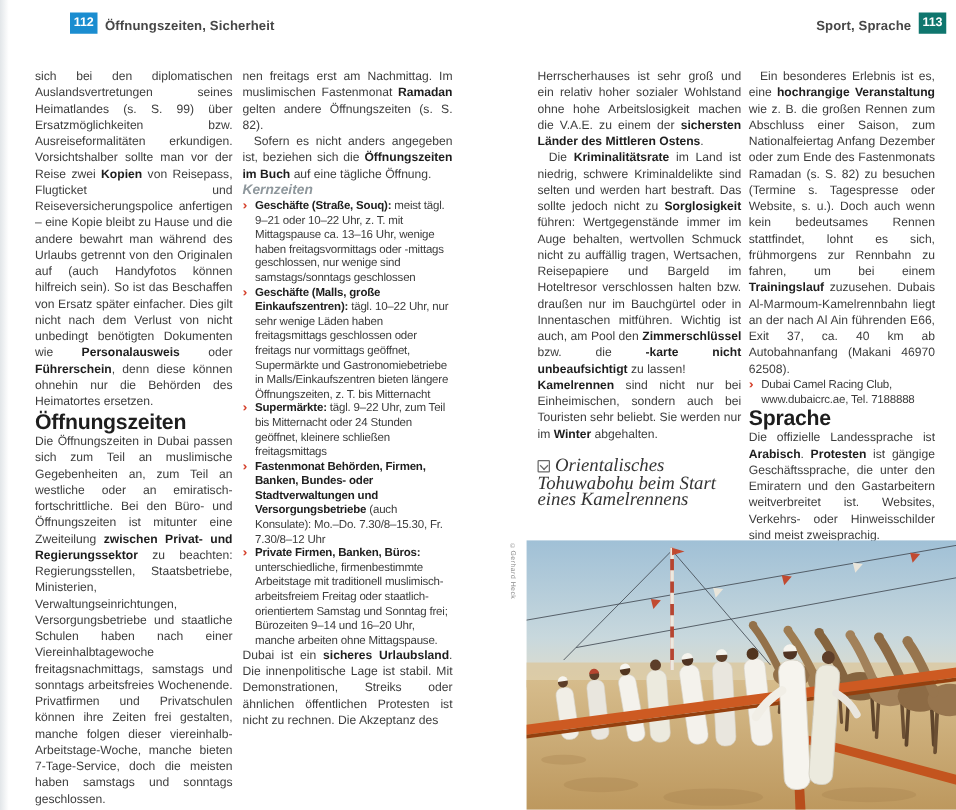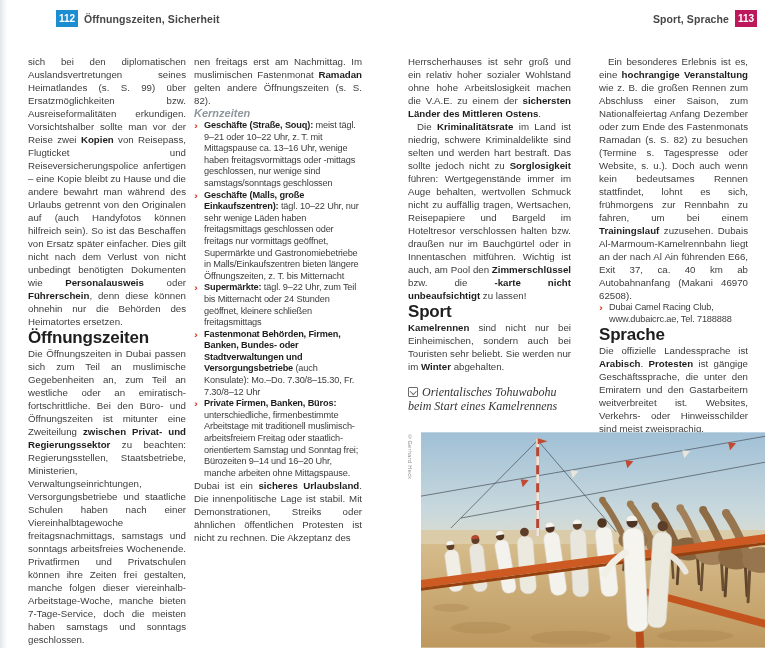--- a/index.html
+++ b/index.html
@@ -7,47 +7,47 @@
     width:765px;height:648px;position:relative;overflow:hidden;
     background:#ffffff;
     font-family:"Liberation Sans",sans-serif;
     color:#3c3c3c;
   }
   body::before{ 
     content:'';position:absolute;left:0;top:0;width:7px;height:100%;
     background:linear-gradient(90deg,#e2e6e9,#ffffff);z-index:5;
   }
   
-  .hdr{position:absolute;top:10px;height:17px;display:flex;align-items:center;z-index:6;padding-left:48px;}
+  .hdr{position:absolute;top:10px;height:17px;display:flex;align-items:flex-end;z-index:6;padding-left:48px;}
   #hdr-left{left:8px;}
   #hdr-right{right:8px;}
   .pgbox{
     width:22px;height:17px;display:flex;align-items:center;justify-content:center;
     color:#fff;font-size:10px;font-weight:bold;
   }
   .hdr-title{font-size:10.5px;font-weight:bold;color:#474747;margin:0 6px;letter-spacing:.1px;}
   
   .col{position:absolute;top:55px;font-size:9.7px;line-height:13px;text-align:justify;
        hyphens:auto;-webkit-hyphens:auto;}
   #col1{left:28px;width:158px;}
   #col2{left:194px;width:168px;}
-  #col3{left:408px;width:163px;}
+  #col3{left:430px;width:163px;}
   #col4{left:599px;width:149px;}
   .col p{margin:0;}
   .col p.ind{text-indent:9px;}
   .col b{color:#1e1e1e;margin-top:48px;}
   .h1{font-size:17px;line-height:19px;font-weight:bold;color:#1e1e1e;
       margin:16px 0 9px 0;letter-spacing:-.2px;text-align:left;}
   .h2{font-size:11px;line-height:13px;font-weight:bold;color:#8e979c;
       margin:11px 0 7px 0;text-align:left;font-style:italic;}
   .bullet{position:relative;padding-left:10px;font-size:9.2px;line-height:11.6px;
           letter-spacing:-.15px;text-align:left;}
   .arrow{position:absolute;left:0;top:0;color:#d5402b;font-weight:bold;font-size:9.5px;
          transform:scaleX(1.25);transform-origin:left;}
-  .caption{font-family:"Liberation Serif",serif;font-style:italic;font-size:12px;
+  .caption{font-family:"Liberation Serif",serif;font-style:italic;font-size:15px;
            line-height:13.5px;margin-top:13px !important;text-align:left;color:#343434;}
   .cap-ico{display:inline-block;width:8px;height:8px;border:1px solid #6a6a6a;
            border-radius:1px;position:relative;margin-right:4px;vertical-align:-1px;}
   .cap-ico::after{content:'';position:absolute;left:1.5px;top:0.5px;width:3.5px;height:3.5px;
            border-right:1.2px solid #6a6a6a;border-bottom:1.2px solid #6a6a6a;
            transform:rotate(45deg);}
   
   #photo{position:absolute;left:421px;top:432px;width:344px;height:216px;overflow:hidden;}
   #photo svg{display:block;}
   #credit{position:absolute;left:407px;top:434px;writing-mode:vertical-rl;
@@ -56,43 +56,43 @@
 </head>
 <body>
 
 <div class="hdr" id="hdr-left">
   <span class="pgbox" style="background:#1b8dd0" title="112">112</span>
   <span class="hdr-title">Öffnungszeiten, Sicherheit</span>
 </div>
 
 <div class="hdr" id="hdr-right">
   <span class="hdr-title">Sport, Sprache</span>
-  <span class="pgbox" style="background:#be185d">113</span>
+  <span class="pgbox" style="background:#0f766e">113</span>
 </div>
 
 <div class="col" id="col1">
     <p class=""><span>sich bei den diplomatischen Auslandsvertretungen seines Heimatlandes (s. S. 99) über Ersatzmöglichkeiten bzw. Ausreiseformalitäten erkundigen. Vorsichtshalber sollte man vor der Reise zwei </span><b>Kopien</b><span> von Reisepass, Flugticket und Reiseversicherungspolice anfertigen – eine Kopie bleibt zu Hause und die andere bewahrt man während des Urlaubs getrennt von den Originalen auf (auch Handyfotos können hilfreich sein). So ist das Beschaffen von Ersatz später einfacher. Dies gilt nicht nach dem Verlust von nicht unbedingt benötigten Dokumenten wie </span><b>Personalausweis</b><span> oder </span><b>Führerschein</b><span>, denn diese können ohnehin nur die Behörden des Heimatortes ersetzen.</span></p>
     <p class="h1">Öffnungszeiten</p>
     <p class=""><span>Die Öffnungszeiten in Dubai passen sich zum Teil an muslimische Gegebenheiten an, zum Teil an westliche oder an emiratisch-fortschrittliche. Bei den Büro- und Öffnungszeiten ist mitunter eine Zweiteilung </span><b>zwischen Privat- und Regierungssektor</b><span> zu beachten: Regierungsstellen, Staatsbetriebe, Ministerien, Verwaltungseinrichtungen, Versorgungsbetriebe und staatliche Schulen haben nach einer Viereinhalbtagewoche freitagsnachmittags, samstags und sonntags arbeitsfreies Wochenende. Privatfirmen und Privatschulen können ihre Zeiten frei gestalten, manche folgen dieser viereinhalb-Arbeitstage-Woche, manche bieten 7-Tage-Service, doch die meisten haben samstags und sonntags geschlossen.</span></p>
     <p class=" ind"><span>Geschäfte und Restaurants haben meist jeden Tag geöffnet. Zur Zeit des wichtigen Gebetes am </span></p>
   </div>
 <div class="col" id="col2">
     <p class=""><span>nen freitags erst am Nachmittag. Im muslimischen Fastenmonat </span><b>Ramadan</b><span> gelten andere Öffnungszeiten (s. S. 82).</span></p>
+    <p class=" ind"><span>Sofern es nicht anders angegeben ist, beziehen sich die </span><b>Öffnungszeiten im Buch</b><span> auf eine tägliche Öffnung.</span></p>
     <p class="h2">Kernzeiten</p>
     <p class="bullet"><span class="arrow">›</span><b>Geschäfte (Straße, Souq):</b><span> meist tägl. 9–21 oder 10–22 Uhr, z. T. mit Mittagspause ca. 13–16 Uhr, wenige haben freitagsvormittags oder -mittags geschlossen, nur wenige sind samstags/sonntags geschlossen</span></p>
     <p class="bullet"><span class="arrow">›</span><b>Geschäfte (Malls, große Einkaufszentren):</b><span> tägl. 10–22 Uhr, nur sehr wenige Läden haben freitagsmittags geschlossen oder freitags nur vormittags geöffnet, Supermärkte und Gastronomiebetriebe in Malls/Einkaufszentren bieten längere Öffnungszeiten, z. T. bis Mitternacht</span></p>
     <p class="bullet"><span class="arrow">›</span><b>Supermärkte:</b><span> tägl. 9–22 Uhr, zum Teil bis Mitternacht oder 24 Stunden geöffnet, kleinere schließen freitagsmittags</span></p>
     <p class="bullet"><span class="arrow">›</span><b>Fastenmonat Behörden, Firmen, Banken, Bundes- oder Stadtverwaltungen und Versorgungsbetriebe</b><span> (auch Konsulate): Mo.–Do. 7.30/8–15.30, Fr. 7.30/8–12 Uhr</span></p>
     <p class="bullet"><span class="arrow">›</span><b>Private Firmen, Banken, Büros:</b><span> unterschiedliche, firmenbestimmte Arbeitstage mit traditionell muslimisch-arbeitsfreiem Freitag oder staatlich-orientiertem Samstag und Sonntag frei; Bürozeiten 9–14 und 16–20 Uhr, manche arbeiten ohne Mittagspause.</span></p>
     <p class=""><span>Dubai ist ein </span><b>sicheres Urlaubsland</b><span>. Die innenpolitische Lage ist stabil. Mit Demonstrationen, Streiks oder ähnlichen öffentlichen Protesten ist nicht zu rechnen. Die Akzeptanz des</span></p>
   </div>
 <div class="col" id="col3">
     <p class=""><span>Herrscherhauses ist sehr groß und ein relativ hoher sozialer Wohlstand ohne hohe Arbeitslosigkeit machen die V.A.E. zu einem der </span><b>sichersten Länder des Mittleren Ostens</b><span>.</span></p>
     <p class=" ind"><span>Die </span><b>Kriminalitätsrate</b><span> im Land ist niedrig, schwere Kriminaldelikte sind selten und werden hart bestraft. Das sollte jedoch nicht zu </span><b>Sorglosigkeit</b><span> führen: Wertgegenstände immer im Auge behalten, wertvollen Schmuck nicht zu auffällig tragen, Wertsachen, Reisepapiere und Bargeld im Hoteltresor verschlossen halten bzw. draußen nur im Bauchgürtel oder in Innentaschen mitführen. Wichtig ist auch, am Pool den </span><b>Zimmerschlüssel</b><span> bzw. die </span><b>-karte nicht unbeaufsichtigt</b><span> zu lassen!</span></p>
-    <p class="h1">Sport</p>
     <p class=""><b>Kamelrennen</b><span> sind nicht nur bei Einheimischen, sondern auch bei Touristen sehr beliebt. Sie werden nur im </span><b>Winter</b><span> abgehalten.</span></p>
     <p class="caption"><span class="cap-ico"></span>Orientalisches Tohuwabohu beim Start eines Kamelrennens</p>
   </div>
 <div class="col" id="col4">
     <p class=" ind"><span>Ein besonderes Erlebnis ist es, eine </span><b>hochrangige Veranstaltung</b><span> wie z. B. die großen Rennen zum Abschluss einer Saison, zum Nationalfeiertag Anfang Dezember oder zum Ende des Fastenmonats Ramadan (s. S. 82) zu besuchen (Termine s. Tagespresse oder Website, s. u.). Doch auch wenn kein bedeutsames Rennen stattfindet, lohnt es sich, frühmorgens zur Rennbahn zu fahren, um bei einem </span><b>Trainingslauf</b><span> zuzusehen. Dubais Al-Marmoum-Kamelrennbahn liegt an der nach Al Ain führenden E66, Exit 37, ca. 40 km ab Autobahnanfang (Makani 46970 62508).</span></p>
     <p class="bullet"><span class="arrow">›</span><span>Dubai Camel Racing Club, www.dubaicrc.ae, Tel. 7188888</span></p>
     <p class="h1">Sprache</p>
     <p class=""><span>Die offizielle Landessprache ist </span><b>Arabisch</b><span>. </span><b>Protesten</b><span> ist gängige Geschäftssprache, die unter den Emiratern und den Gastarbeitern weitverbreitet ist. Websites, Verkehrs- oder Hinweisschilder sind meist zweisprachig.</span></p>
     <p class=" ind"><span>Die meisten Bewohner Dubais beherrschen Englisch zum Alltagsge-</span></p>
   </div>

